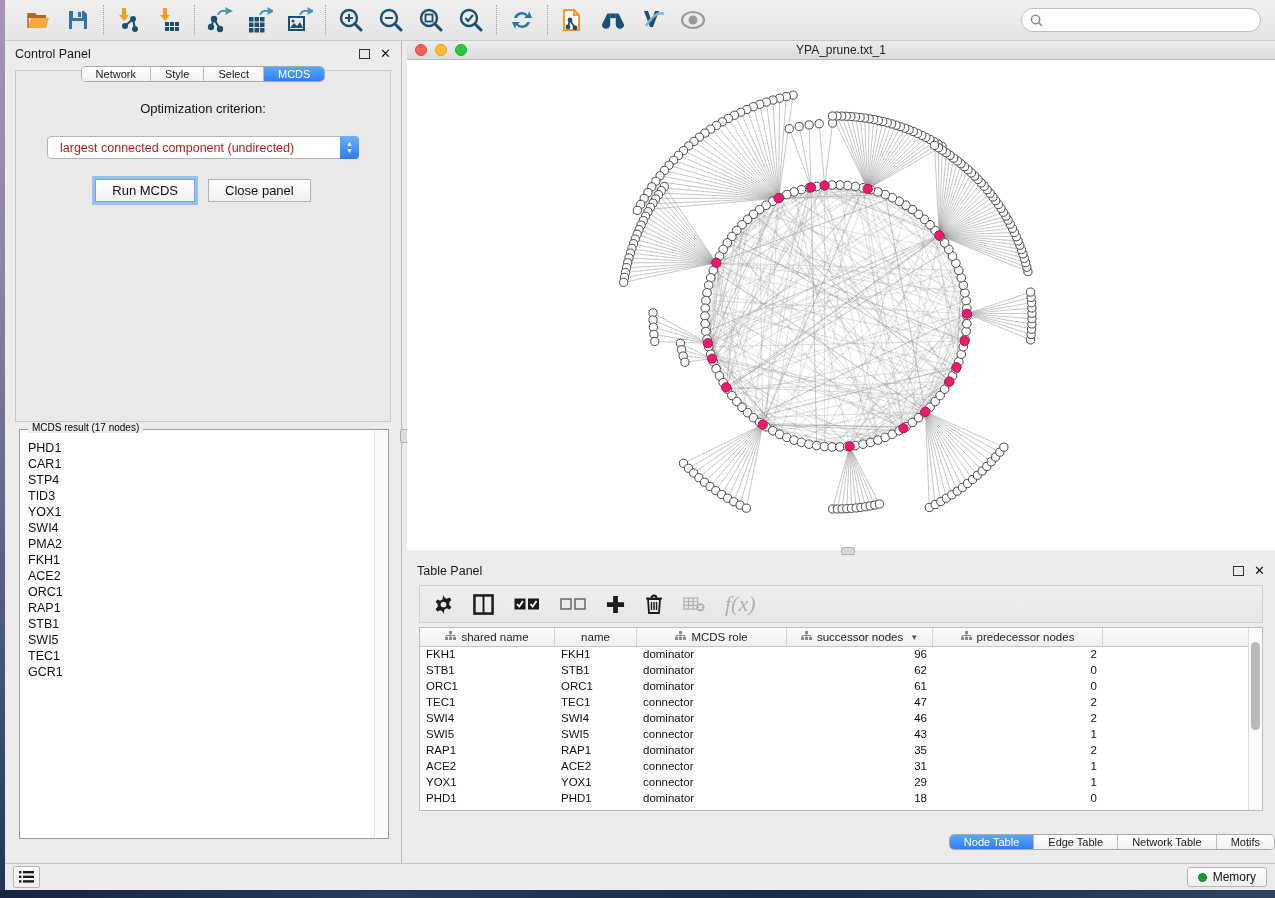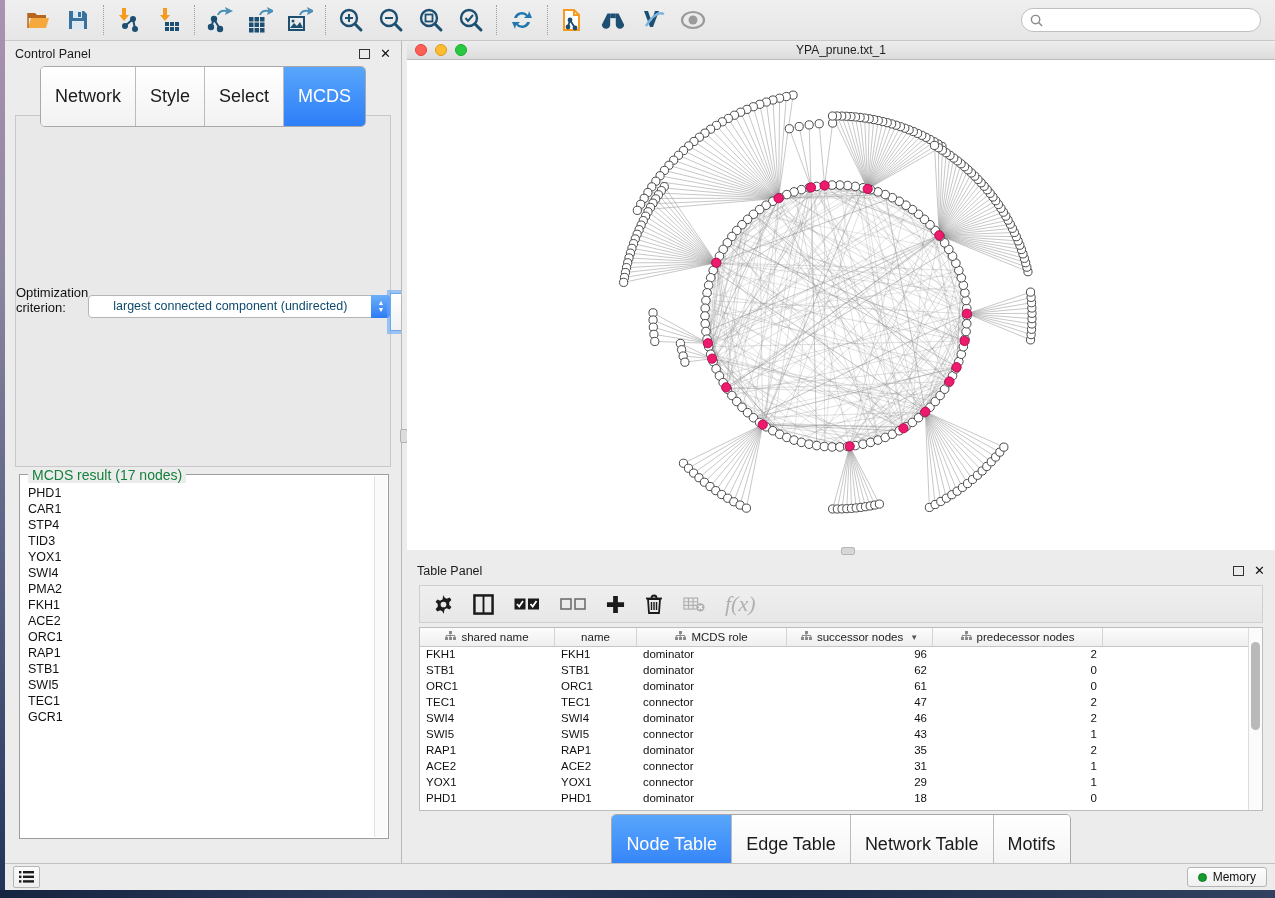--- a/index.html
+++ b/index.html
@@ -34,44 +34,44 @@
   .control-panel { width:396px; flex:none; background:#ececec; display:flex; flex-direction:column; }
   .panel-header { height:25px; display:flex; align-items:center; padding:0 10px; flex:none; }
   .panel-title { font-size:12.5px; color:#1b1b1b; }
   .panel-header .spacer { flex:1; }
   .win-ctl { display:flex; gap:10px; align-items:center; }
   .float-icon { width:11px; height:10px; border:1.6px solid #333; display:inline-block; cursor:pointer; }
   .close-icon { font-size:13px; font-weight:bold; color:#111; cursor:pointer; line-height:10px; }
 
   .tabs-row { display:flex; justify-content:center; position:relative; z-index:2; flex:none; }
   .seg-tabs { display:flex; border:1px solid #a9a9a9; border-radius:5px; overflow:hidden; background:#fff; }
-  .seg-tab { font-size:18px; padding:19px 14px; background:linear-gradient(#ffffff,#f2f2f2);
+  .seg-tab { font-size:11px; padding:1px 14px; background:linear-gradient(#ffffff,#f2f2f2);
     color:#1b1b1b; border-right:1px solid #bcbcbc; cursor:pointer; }
   .seg-tab:last-child { border-right:none; }
   .seg-tab.selected { background:linear-gradient(#58a6fb,#2e7ef8); color:#fff; }
 
   .tab-pane { margin:-12px 10px 0 10px; border:1px solid #c8c8c8; background:#e9e9e9;
-    height:352px; padding-top:30px; display:flex; align-items:center; flex:none; }
+    height:352px; padding-top:30px; display:flex; flex-direction:column; align-items:center; flex:none;gap:8px; }
   .opt-label { font-size:13px; color:#111; margin-bottom:12px; }
   .dropdown { width:312px; height:23px; background:#fff; border:1px solid #b5b5b5; border-radius:4px;
     display:flex; align-items:center; cursor:pointer; }
-  .dropdown .dd-text { flex:1; font-size:12.5px; padding:0 24px; color:#0c4a6e; white-space:nowrap; }
+  .dropdown .dd-text { flex:1; font-size:12.5px; padding:0 12px; color:#b91c1c; white-space:nowrap; }
   .dd-stepper { width:19px; height:23px; margin:-1px -1px -1px 0; border-radius:0 4px 4px 0;
     background:linear-gradient(#6db0f9,#2d7bf4); display:flex; flex-direction:column;
     align-items:center; justify-content:center; gap:1px; }
   .dd-stepper span { color:#fff; font-size:7px; line-height:6px; }
   .btn-row { display:flex; gap:13px; margin-top:12px; }
   .mac-btn { font-size:13px; color:#111; background:linear-gradient(#ffffff,#f1f1f1);
     border:1px solid #b3b3b3; border-radius:0; padding:3px 16px; cursor:pointer; }
   .mac-btn.focused { box-shadow:0 0 0 3px rgba(100,165,245,.6); border-color:#6aa9f0; }
 
   .result-box { flex:1; margin:7px 12px 24px 14px; border:1px solid #9d9d9d; background:#fff;
     position:relative; display:flex; min-height:0; }
   .result-legend { position:absolute; top:-8px; left:8px; background:#ececec; padding:0 4px;
-    font-size:14px; color:#15803d; }
+    font-size:10px; color:#000000; }
   .result-list { flex:1; padding:10px 0 0 8px; overflow:hidden; }
   .result-list div { font-size:12.5px; line-height:16px; color:#111; }
   .result-scroll { width:13px; flex:none; border-left:1px solid #e2e2e2; background:#fafafa; margin:1px; }
 
   
   .v-divider { width:6px; flex:none; background:#ececec; border-left:1px solid #b9b9b9; position:relative; }
   .v-divider .grip { position:absolute; top:388px; left:-2px; width:8px; height:14px;
     background:#dcdcdc; border:1px solid #b0b0b0; border-radius:2px; }
 
   
@@ -108,21 +108,21 @@
     border-right:1px solid #d4d4d4; font-size:11.5px; color:#222; position:relative; }
   .gh-cell.filler { border-right:none; flex:1; }
   .sort-caret { font-size:8px; color:#555; margin-left:2px; }
   .grid-body .g-row { display:flex; height:16px; }
   .g-cell { font-size:11.5px; color:#111; padding:1px 6px 0 6px; white-space:nowrap; overflow:hidden; }
   .g-cell.num { text-align:right; }
   .v-scroll { width:14px; flex:none; border-left:1px solid #dcdcdc; background:#fbfbfb; position:relative; }
   .v-scroll .thumb { position:absolute; top:14px; left:2px; width:9px; height:88px;
     background:#b9b9b9; border-radius:5px; }
 
-  .tp-tabs-row { display:flex; justify-content:center; margin-top:3px; flex:none; }
+  .tp-tabs-row { display:flex; justify-content:flex-end; margin-top:23px; flex:none; }
 
   
   .status-bar { height:27px; flex:none; border-top:1px solid #c2c2c2; background:#ececec;
     display:flex; align-items:center; padding:0 8px; }
   .list-btn { width:27px; height:22px; border:1px solid #b5b5b5; border-radius:2px;
     background:linear-gradient(#fbfbfb,#efefef); display:flex; align-items:center; justify-content:center; cursor:pointer; }
   .status-bar .spacer { flex:1; }
   .memory-btn { display:flex; align-items:center; gap:6px; border:1px solid #b5b5b5; border-radius:3px;
     background:linear-gradient(#fdfdfd,#f0f0f0); padding:2px 10px; font-size:12px; color:#111; cursor:pointer; }
   .mem-dot { width:9px; height:9px; border-radius:50%; background:#169b2f; border:1px solid #0e7a22; }

